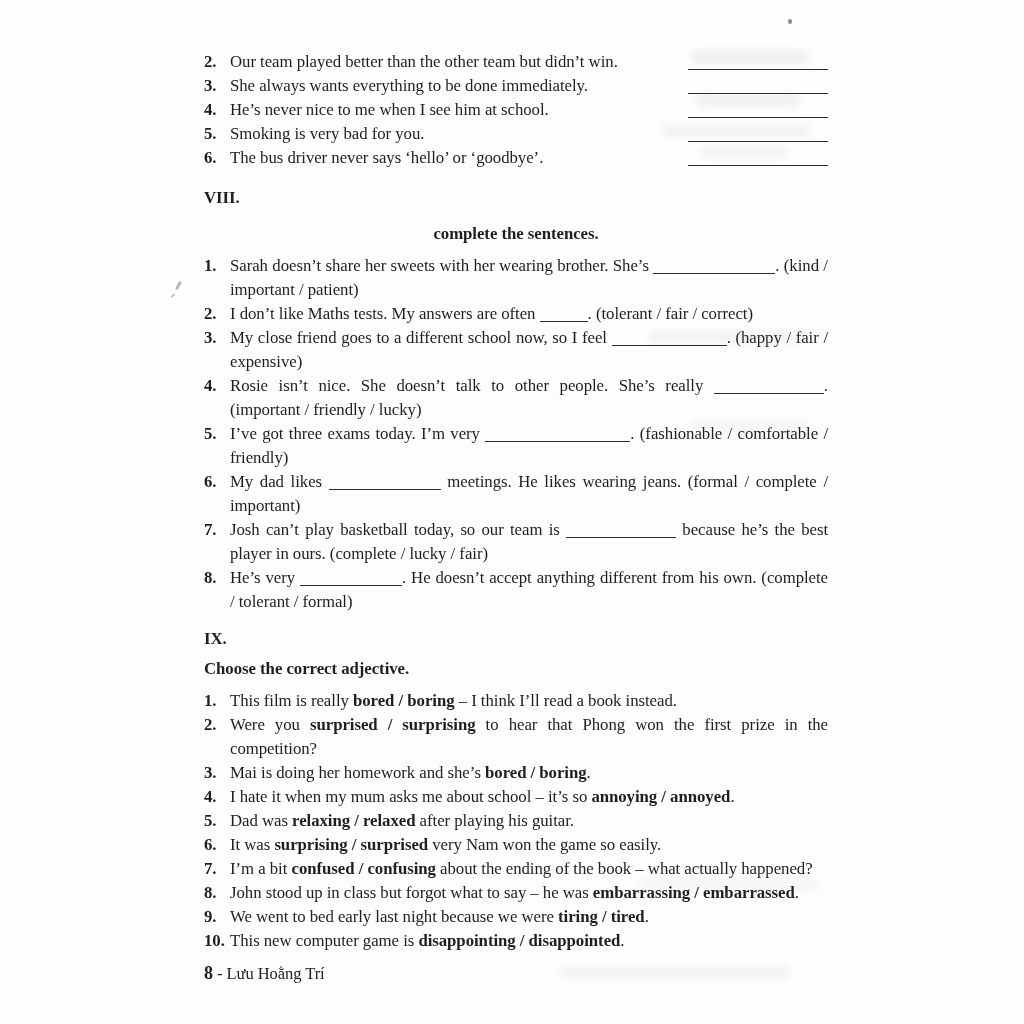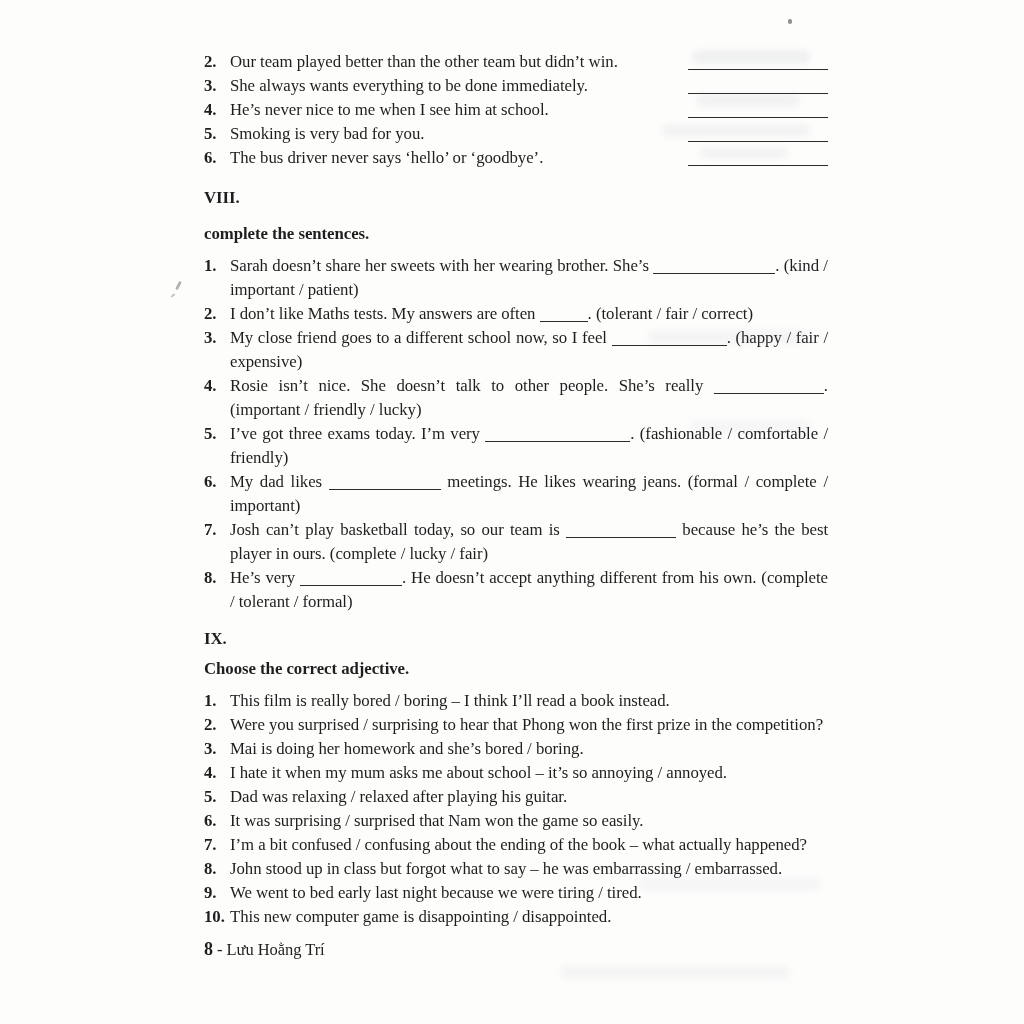--- a/index.html
+++ b/index.html
@@ -25,24 +25,24 @@
   .right-blank{margin-left:auto;align-self:flex-end;margin-bottom:4px;}
   .blank{
     display:inline-block;height:13px;
     border-bottom:1.5px solid #2b2b2b;
     vertical-align:-3px;
   }
   .heading{display:flex;font-weight:bold;margin-top:16px;margin-bottom:8px;flex-direction:column;}
   .sec-num{flex:0 0 36px;}
   .sec-title{flex:1 1 auto;}
   .sec-title .jline{text-align:justify;text-align-last:justify;}
-  .sec-title .lline{text-align:left;}
+  .sec-title .lline{text-align:center;}
   .h-ix{margin-top:13px;}
   .h-ix .sec-num{flex:0 0 30px;}
-  .bb{font-weight:normal;}
+  .bb{font-weight:bold;}
   .footer{margin-top:8px;font-size:16.5px;}
   .pg{font-weight:bold;font-size:18px;margin-right:4px;}
   
   .speck{position:absolute;background:#6b6b6b;}
   .speck-dot{left:788px;top:19px;width:4px;height:5px;border-radius:2px;opacity:.75;}
   .speck-curl{left:177px;top:281px;width:3px;height:9px;border-radius:2px;
     transform:rotate(28deg);opacity:.5;}
   .speck-curl2{left:172px;top:293px;width:2px;height:5px;border-radius:2px;
     transform:rotate(50deg);opacity:.4;}
   .bleed{position:absolute;background:#7d8590;filter:blur(3px);border-radius:6px;}
@@ -153,21 +153,21 @@
         <div class="item">
           <span class="num">4.</span>
           <div class="body"><span>I hate it when my mum asks me about school – it’s so </span><span class="bb">annoying / annoyed</span><span>.</span></div>
         </div>
         <div class="item">
           <span class="num">5.</span>
           <div class="body"><span>Dad was </span><span class="bb">relaxing / relaxed</span><span> after playing his guitar.</span></div>
         </div>
         <div class="item">
           <span class="num">6.</span>
-          <div class="body"><span>It was </span><span class="bb">surprising / surprised</span><span> that Nam won the game so easily.</span></div>
+          <div class="body"><span>It was </span><span class="bb">surprising / surprised</span><span> very Nam won the game so easily.</span></div>
         </div>
         <div class="item">
           <span class="num">7.</span>
           <div class="body"><span>I’m a bit </span><span class="bb">confused / confusing</span><span> about the ending of the book – what actually happened?</span></div>
         </div>
         <div class="item">
           <span class="num">8.</span>
           <div class="body"><span>John stood up in class but forgot what to say – he was </span><span class="bb">embarrassing / embarrassed</span><span>.</span></div>
         </div>
         <div class="item">

